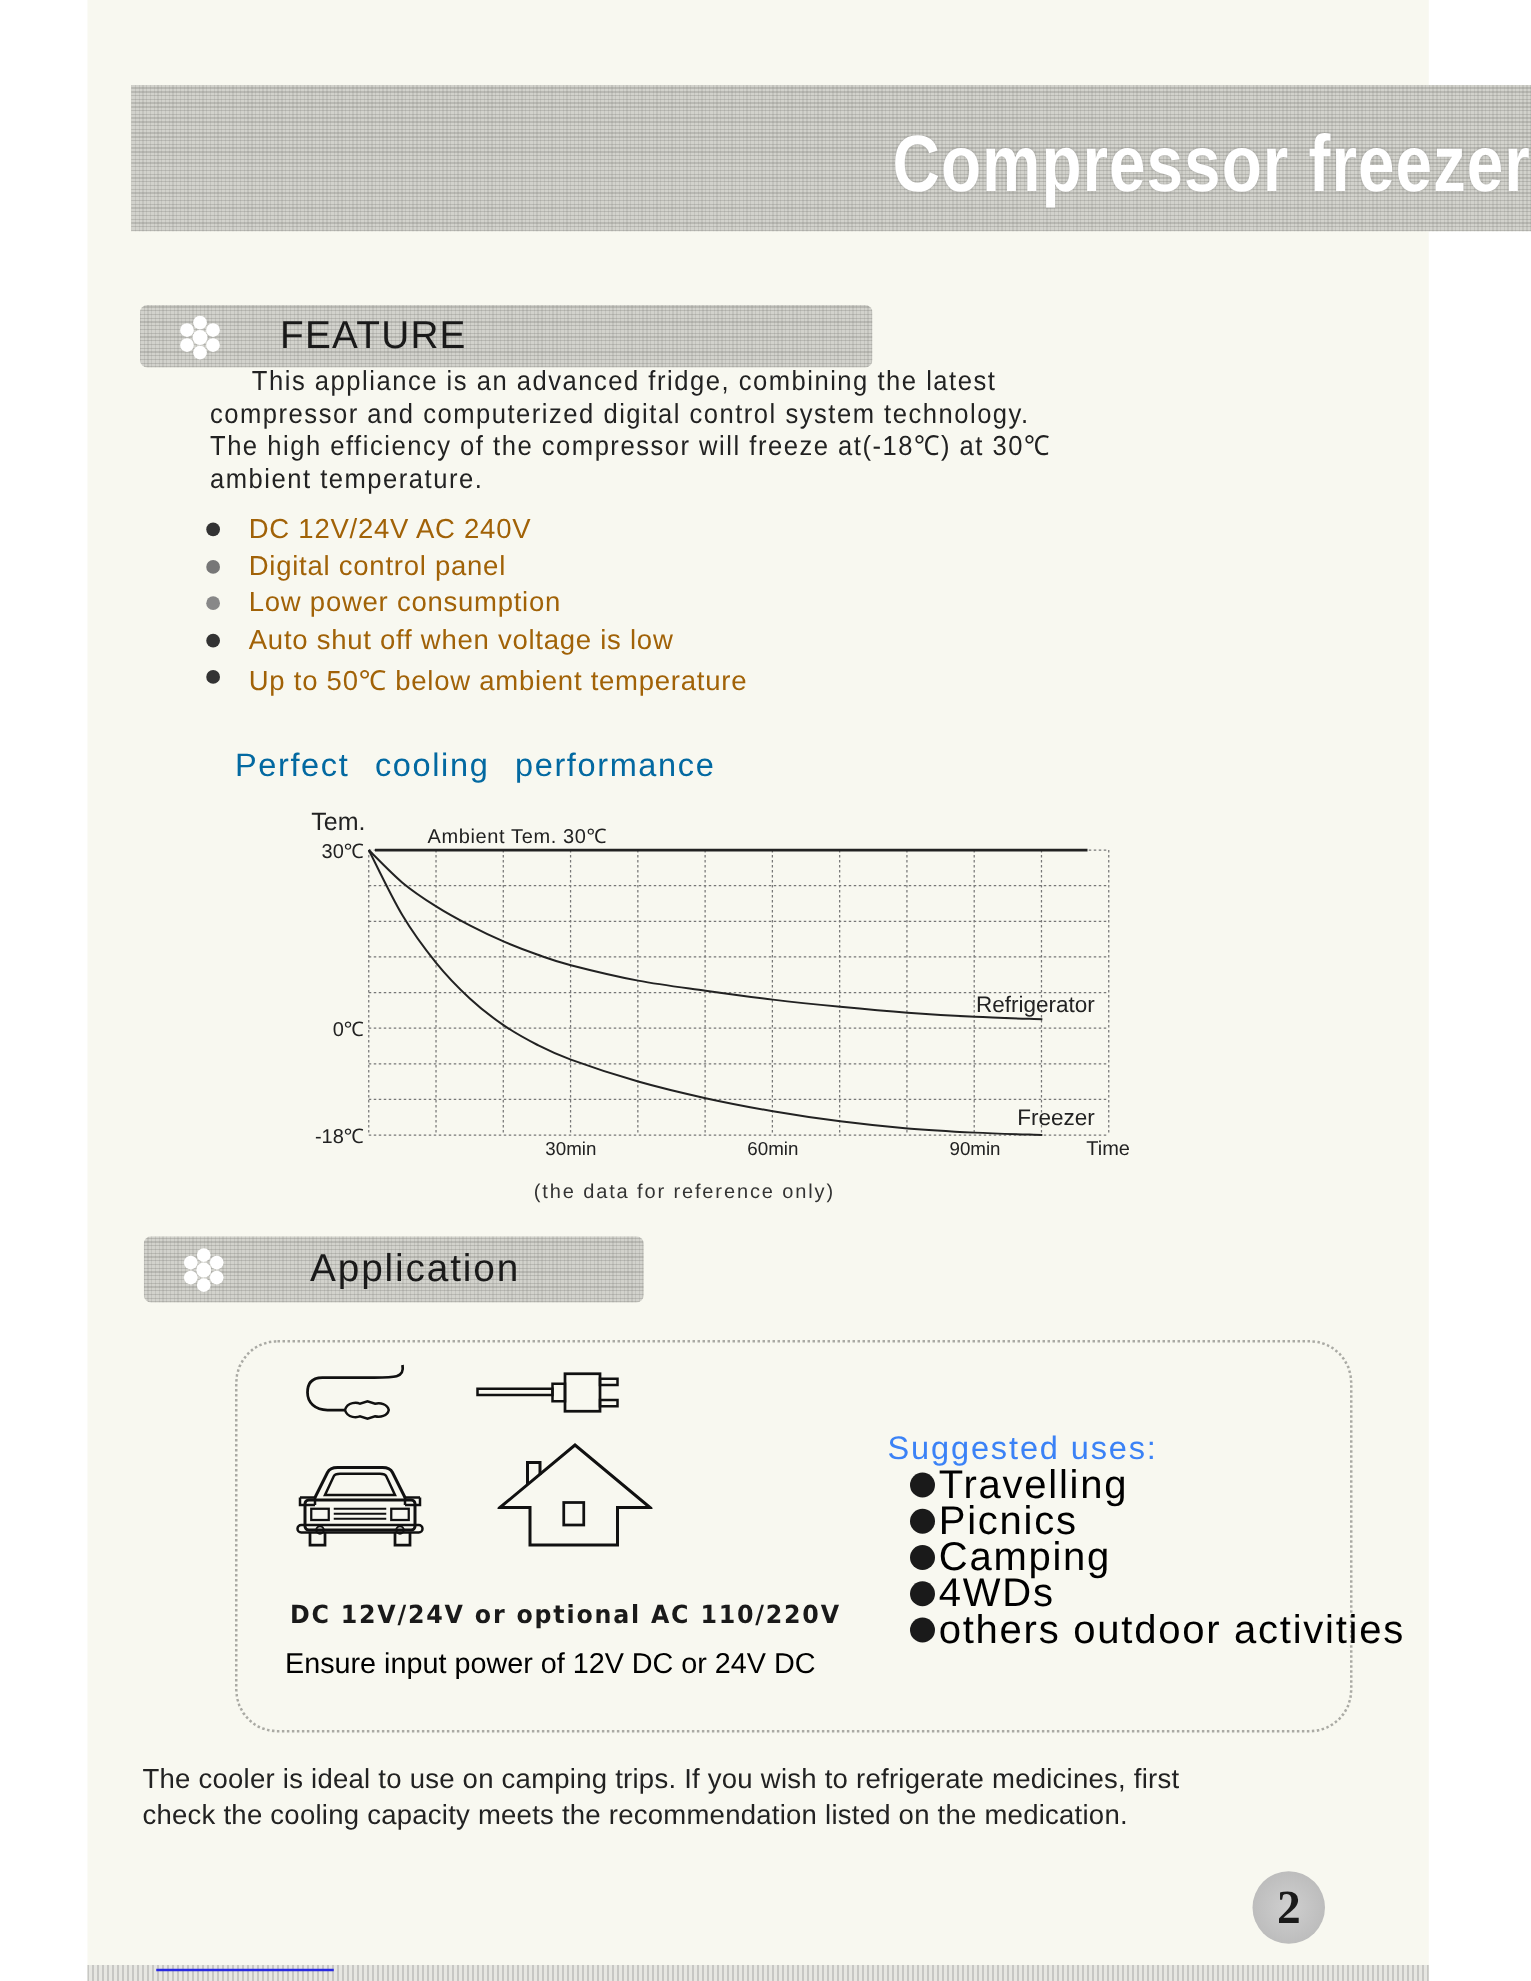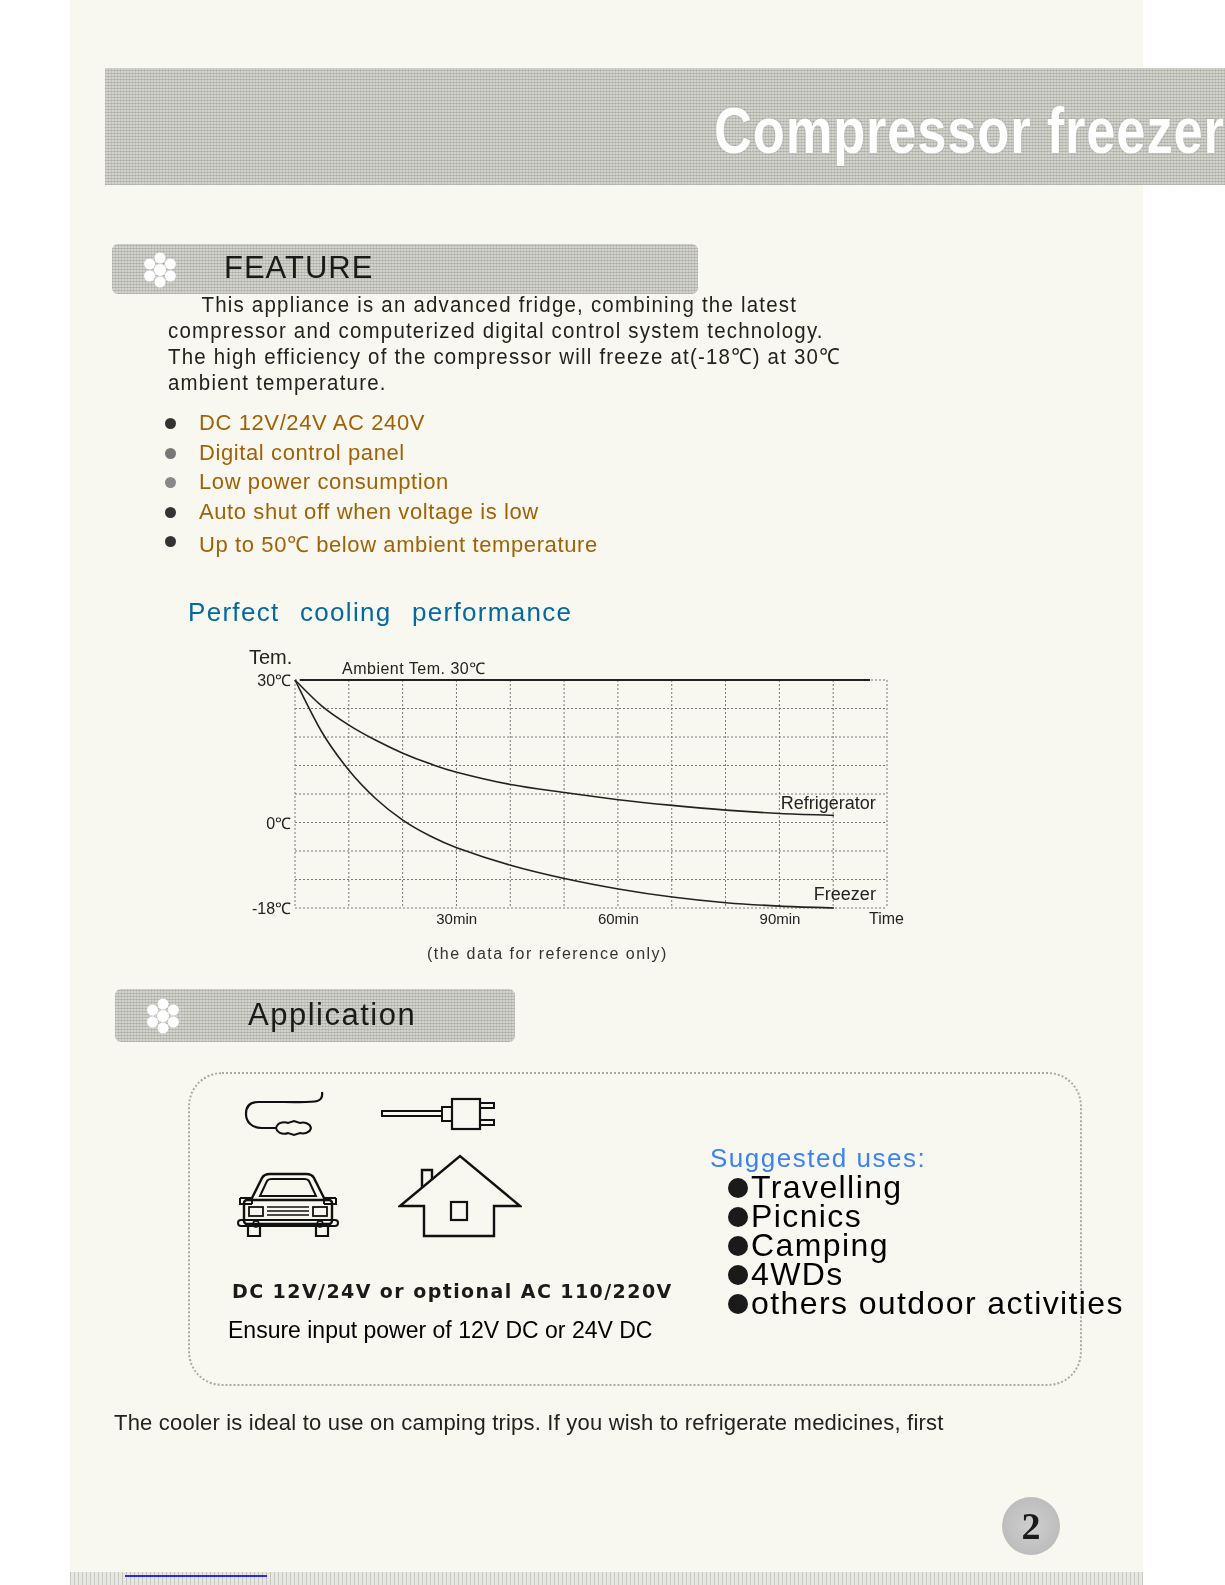--- a/index.html
+++ b/index.html
@@ -287,18 +287,19 @@
       <span>4WDs</span>
     </li>
   <li>
       <span class="dot"></span>
       <span>others outdoor activities</span>
     </li>
 </ul>
 
 <div class="closing">
   <div>The cooler is ideal to use on camping trips.  If you wish to refrigerate medicines, first</div>
+  <div>check the cooling capacity meets the recommendation listed on the medication.</div>
 </div>
 
 <div class="page-num">2</div>
 
 <div class="scan-edge"></div>
 <div class="blue-line"></div>
 
 </body></html>

